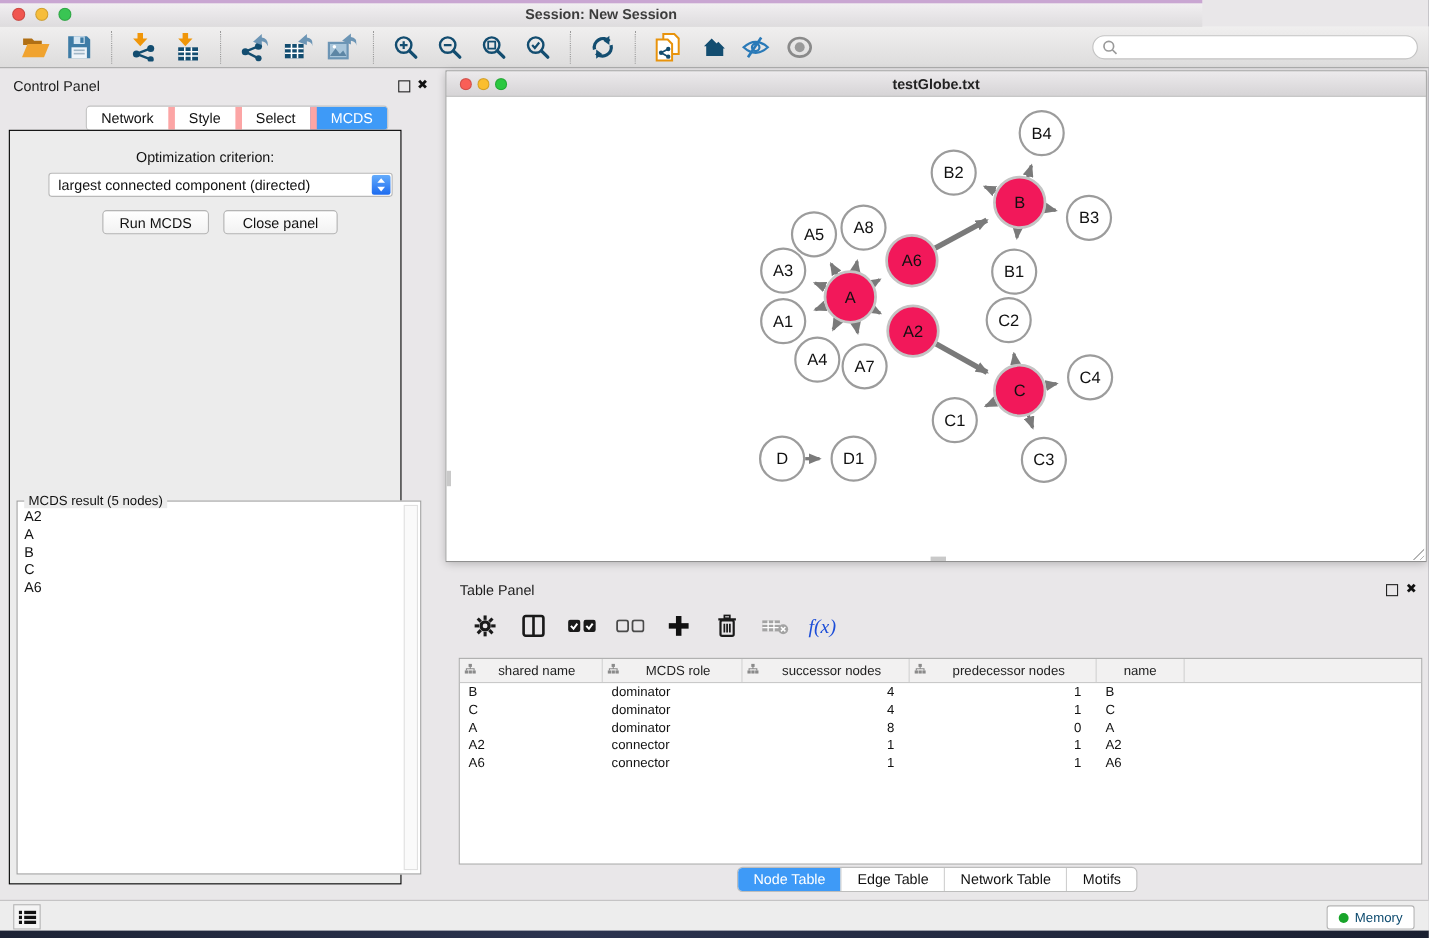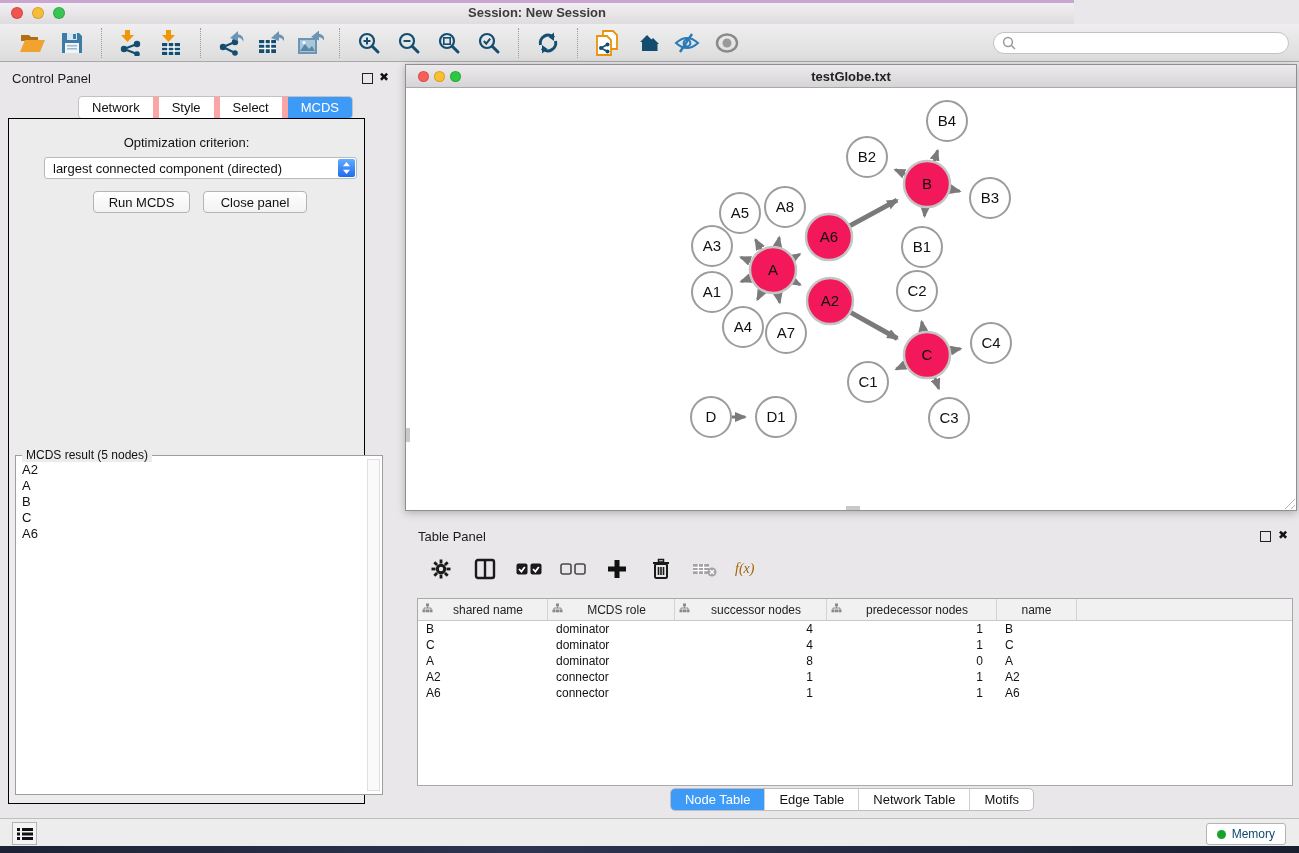--- a/index.html
+++ b/index.html
@@ -1,21 +1,21 @@
 <!DOCTYPE html>
 <html><head>
 <meta charset="utf-8">
 <style>
   html,body{margin:0;padding:0;}
   body{font-family:"Liberation Sans","DejaVu Sans",sans-serif;background:#242a38;}
   #root{position:relative;width:1299px;height:853px;background:#e9e7e9;overflow:hidden;}
 
   
   .titlebar{position:absolute;left:0;top:0;width:1074px;height:24px;
-    background:linear-gradient(#f4f2f4,#dedcde);border-bottom:1px solid #b2b0b2;}
+    background:linear-gradient(#f4f2f4,#dedcde);border-bottom:1px solid #b2b0b2;padding-left:19px;}
   .titlebar .accent{position:absolute;left:0;top:0;width:100%;height:3px;background:#c9a6d2;}
   .lights{position:absolute;display:flex;gap:9px;}
   .titlebar .lights{left:11px;top:7px;}
   .light{width:12px;height:12px;border-radius:50%;border:1px solid rgba(0,0,0,.15);box-sizing:border-box;}
   .light.red{background:#f0564f;} .light.yellow{background:#f6bd3b;} .light.green{background:#39c553;}
   .win-title{position:absolute;left:0;right:0;top:5px;text-align:center;font-size:13px;font-weight:600;color:#3c3c3c;}
 
   
   .main-toolbar{position:absolute;left:0;top:24px;width:1299px;height:38px;
     background:linear-gradient(#f0efef,#dddcdc);border-bottom:1px solid #a8a8a8;
@@ -61,21 +61,21 @@
   .grip{position:absolute;right:1px;bottom:1px;width:13px;height:13px;
     background:repeating-linear-gradient(135deg,transparent 0 3px,#b5b5b5 3px 4px);
     clip-path:polygon(100% 0,100% 100%,0 100%);}
   .nub-v{position:absolute;left:0;top:363px;width:4px;height:14px;background:#c9c9c9;}
   .nub-h{position:absolute;left:440px;bottom:0;width:14px;height:4px;background:#c9c9c9;}
 
   
   .table-panel{position:absolute;left:405px;top:520px;width:894px;height:298px;}
   .tp-toolbar{position:absolute;left:14px;top:30px;height:38px;display:flex;align-items:center;}
   .tp-toolbar .tbtn{margin:0 7px;}
-  .fx{font-family:"Liberation Serif","DejaVu Serif",serif;font-style:italic;font-size:14px;color:#a16207;margin-left:8px;}
+  .fx{font-family:"Liberation Serif","DejaVu Serif",serif;font-style:italic;font-size:18px;color:#1d4ed8;margin-left:8px;}
   .tbox{position:absolute;left:12px;top:78px;width:876px;height:188px;background:#fff;border:1px solid #a9a9a9;box-sizing:border-box;overflow:hidden;}
   .thead{display:flex;height:21px;background:#f2f1f1;border-bottom:1px solid #c9c9c9;}
   .th{display:flex;align-items:center;font-size:12px;color:#222;border-right:1px solid #d2d2d2;box-sizing:border-box;padding:0 4px;}
   .th .lbl{flex:1;text-align:center;}
   .trow{display:flex;height:16px;align-items:center;}
   .td{font-size:12px;color:#111;box-sizing:border-box;white-space:nowrap;overflow:hidden;}
   .td.left{padding-left:8px;text-align:left;}
   .td.right{padding-right:14px;text-align:right;}
   .bottom-tabs{position:absolute;left:0;width:100%;top:268px;display:flex;justify-content:center;}
   .btabs{display:flex;border:1px solid #bdbdbd;border-radius:5px;background:#fff;overflow:hidden;}

